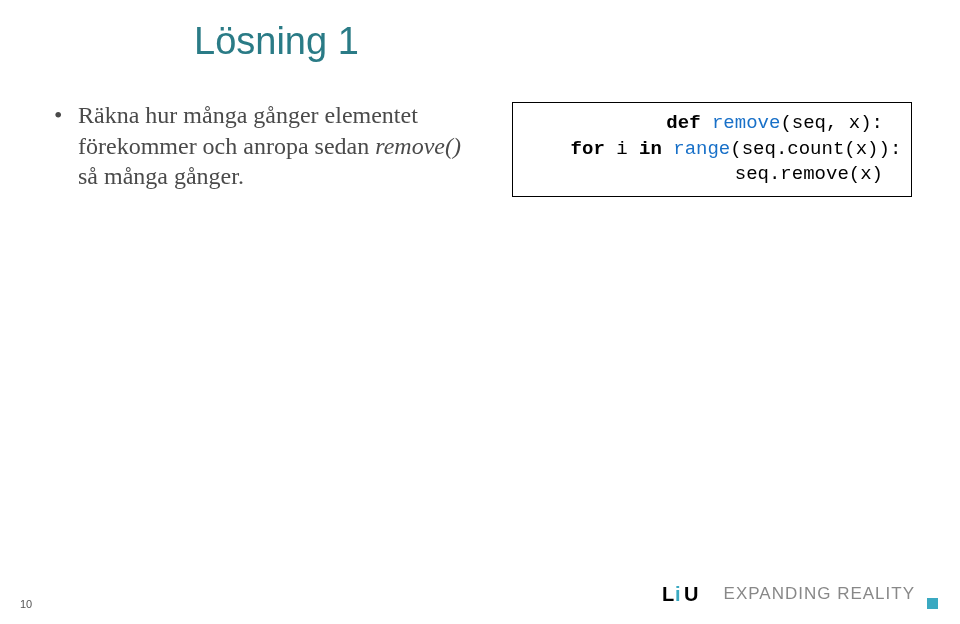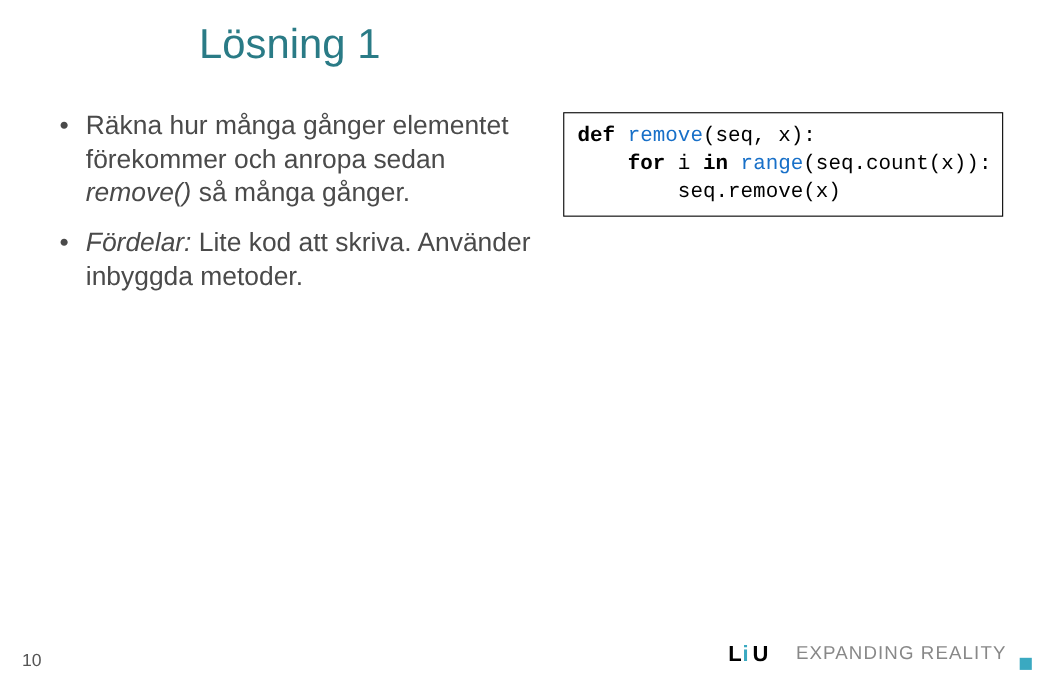--- a/index.html
+++ b/index.html
@@ -14,35 +14,36 @@
   }
   .slide {
     position: relative;
     width: 960px;
     height: 624px;
     box-sizing: border-box;
   }
   .title {
     position: absolute;
     top: 20px;
-    left: 181px;
+    left: 194px;
     font-size: 38px;
     font-weight: 400;
     color: #2a7b86;
   }
   .columns {
     position: absolute;
     top: 100px;
     left: 54px;
     right: 48px;
     display: flex;
     gap: 28px;
   }
   .col-left {
     width: 430px;
+    font-family: Liberation Serif, serif;
   }
   .col-right {
     width: 400px;
     margin-top: 2px;
   }
   ul.bullets {
     list-style: none;
     padding: 0;
     margin: 0;
   }
@@ -58,36 +59,37 @@
     content: "•";
     position: absolute;
     left: 0;
     top: 0;
     font-size: 24px;
     color: #4a4a4a;
   }
   .italic { font-style: italic; }
   .codebox {
     border: 1px solid #000;
-    padding: 8px 12px 8px 12px;
+    padding: 8px 28px 8px 12px;
     font-family: "Courier New", Courier, monospace;
     font-size: 19px;
     line-height: 1.35;
     white-space: pre;
     box-sizing: border-box;
+    text-align: right;
   }
   .kw   { color: #000; font-weight: bold; }
   .fn   { color: #1870c8; }
   .plain{ color: #000; }
 
   .page-num {
     position: absolute;
     left: 20px;
     bottom: 14px;
-    font-size: 16px;
+    font-size: 11px;
     color: #555;
   }
   .footer-right {
     position: absolute;
     right: 22px;
     bottom: 18px;
     display: flex;
     align-items: center;
     gap: 10px;
   }
@@ -115,23 +117,20 @@
 
   <div class="title">Lösning 1</div>
 
   <div class="columns">
 
     <div class="col-left">
       <ul class="bullets">
         <li>
           <span>Räkna hur många gånger elementet förekommer och anropa sedan </span><span class="italic">remove()</span><span> så många gånger.</span>
         </li>
-        <li>
-          <span class="italic">Fördelar:</span><span> Lite kod att skriva. Använder inbyggda metoder.</span>
-        </li>
       </ul>
     </div>
 
     <div class="col-right">
       <div class="codebox"><span class="kw">def</span><span class="plain"> </span><span class="fn">remove</span><span class="plain">(seq, x):</span>
 <span class="plain">    </span><span class="kw">for</span><span class="plain"> i </span><span class="kw">in</span><span class="fn"> range</span><span class="plain">(seq.count(x)):</span>
 <span class="plain">        </span><span class="plain">seq.remove(x)</span></div>
     </div>
 
   </div>

